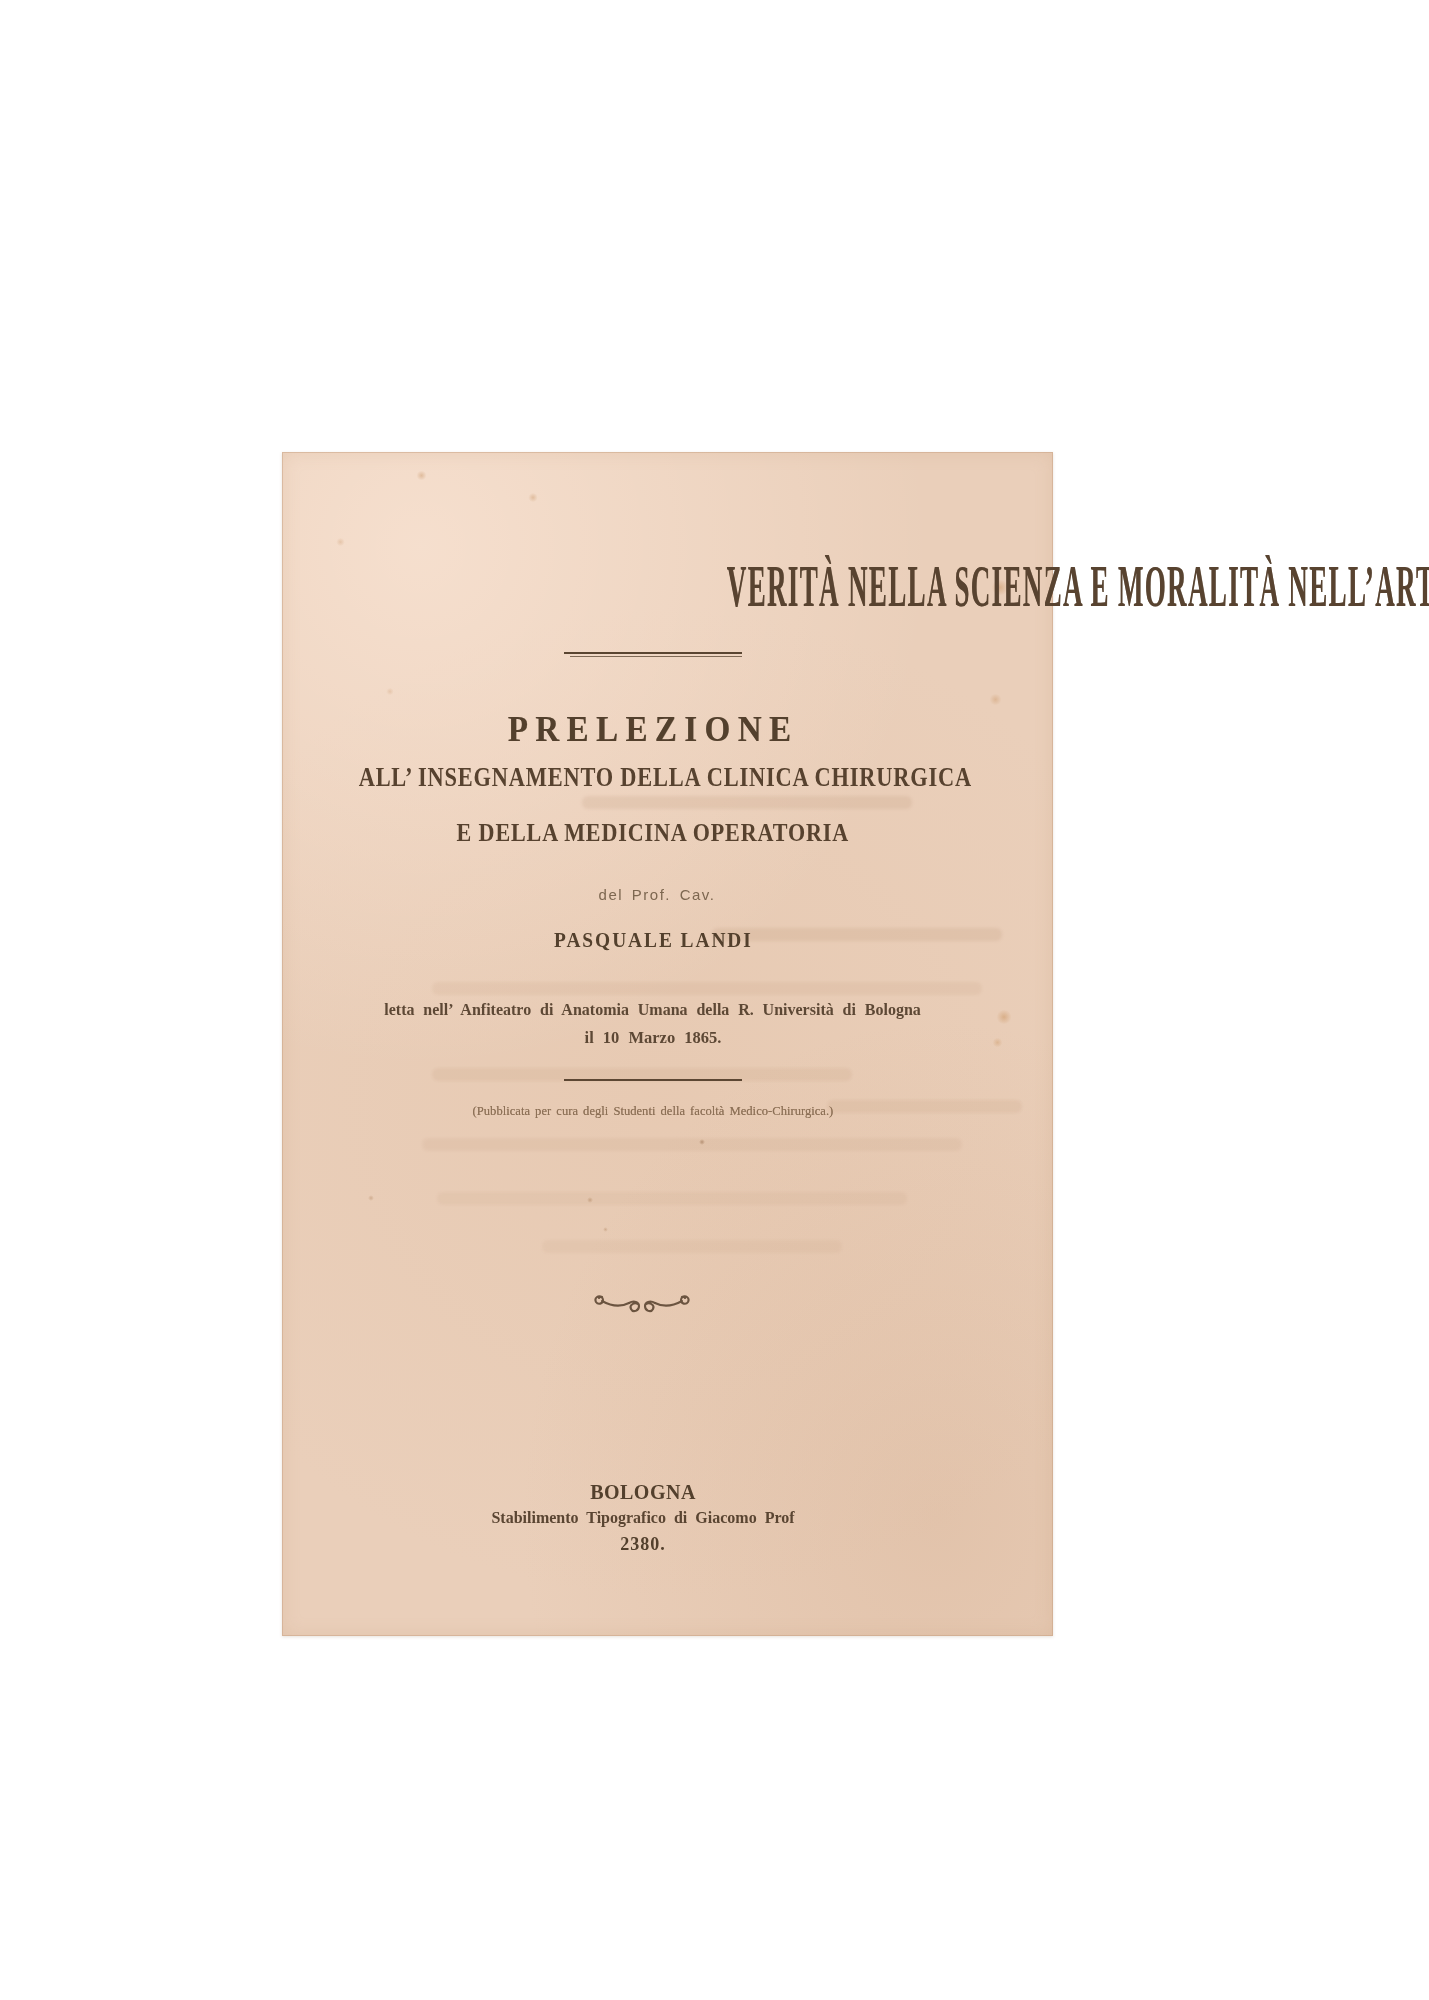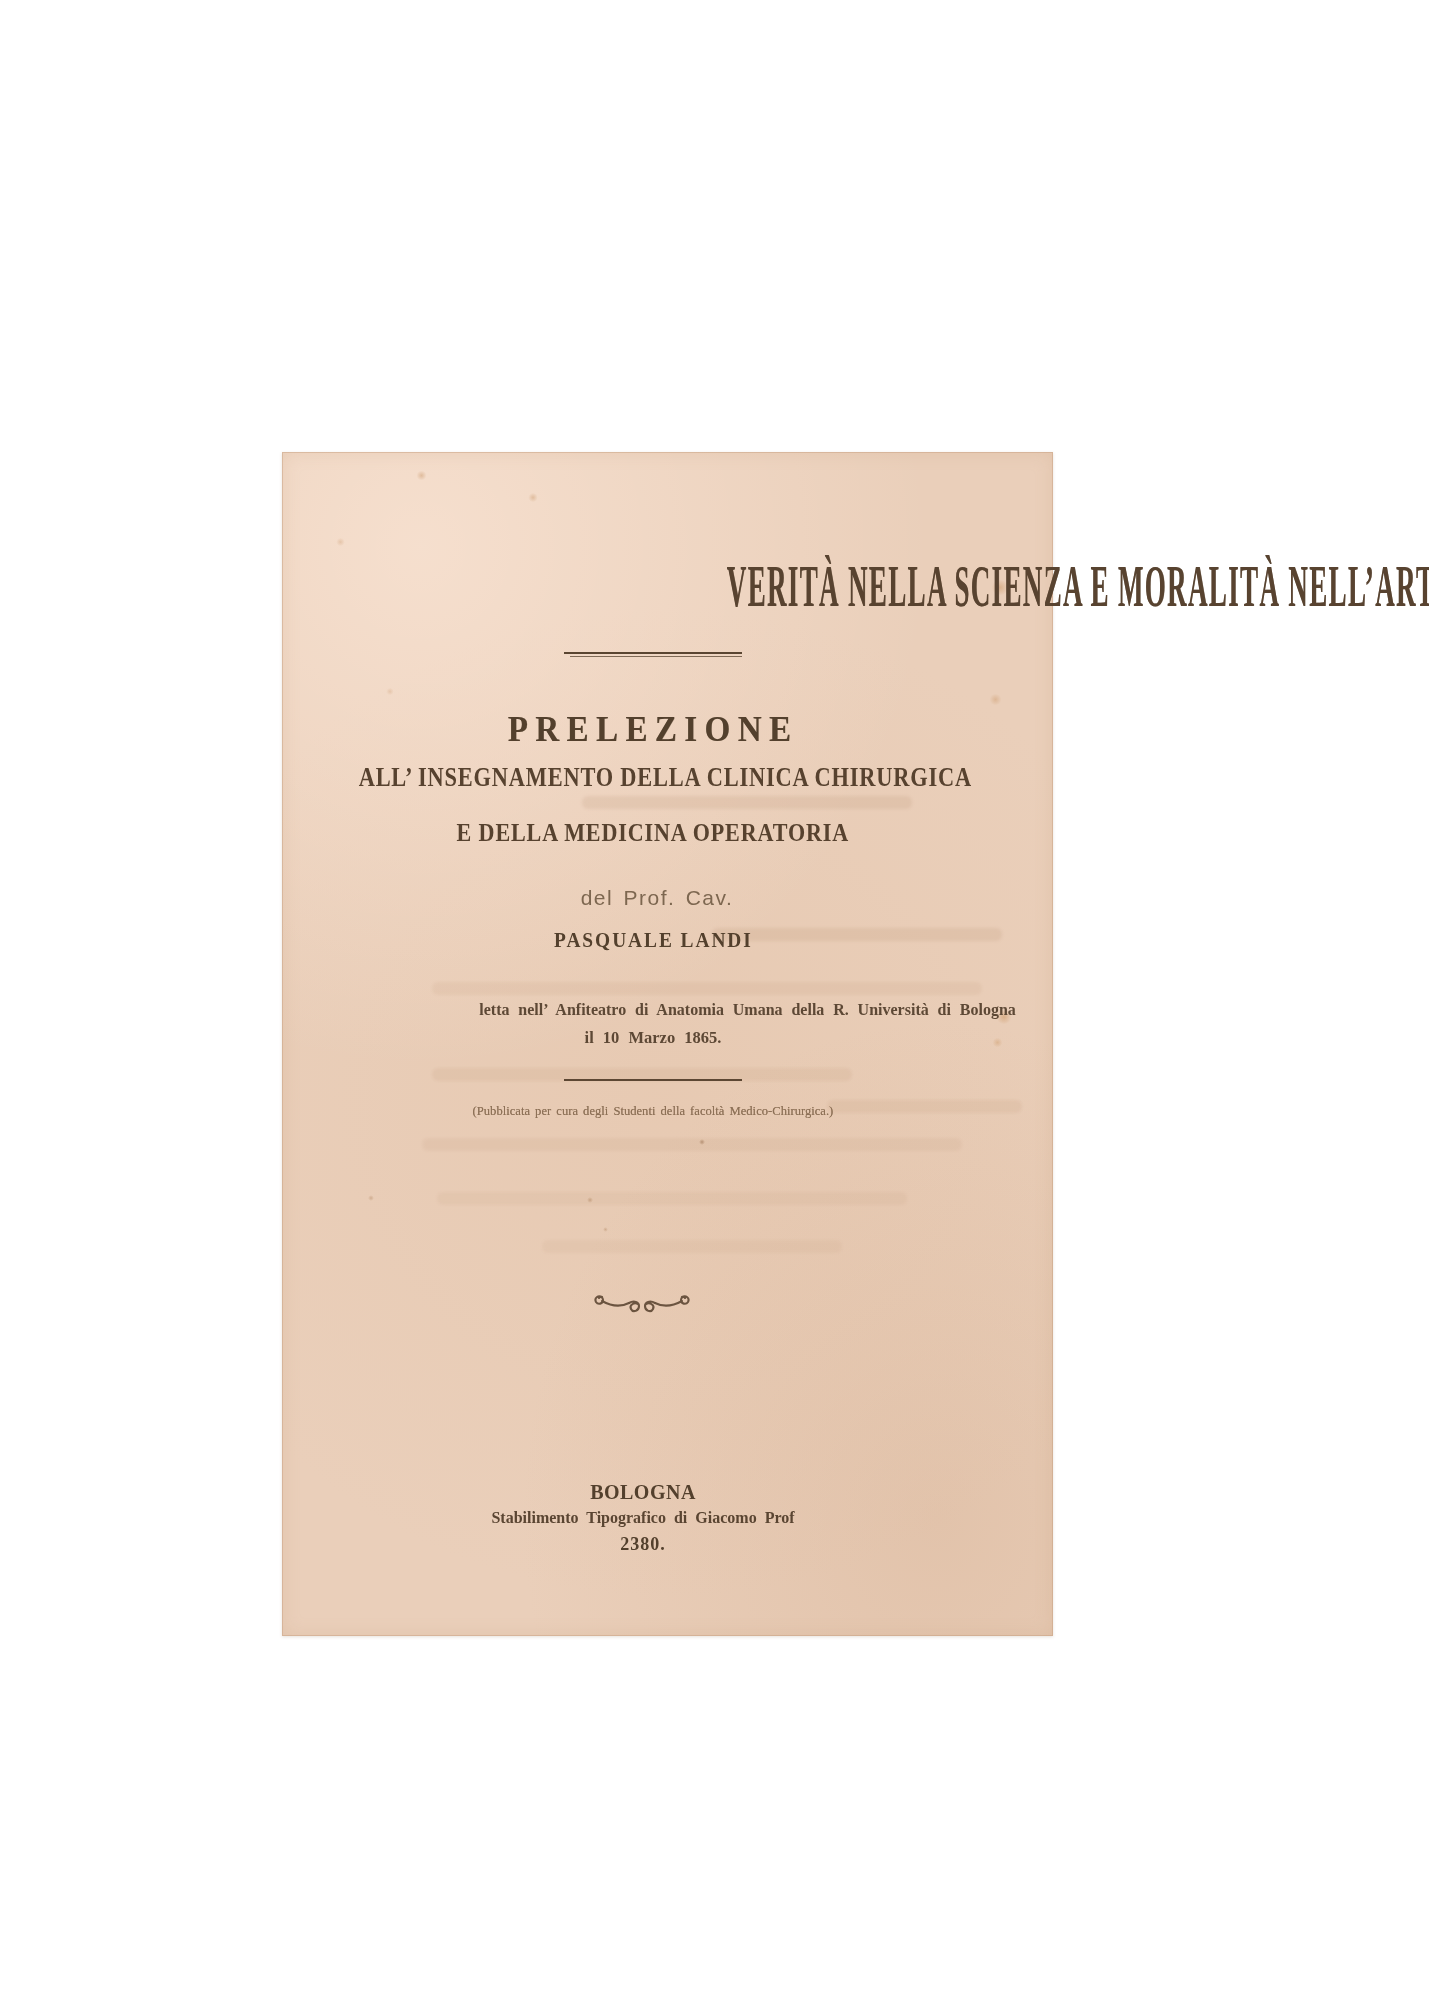--- a/index.html
+++ b/index.html
@@ -36,27 +36,27 @@
 
   .heading { top:244px; font-size:36px; font-weight:bold; letter-spacing:8px; color:#53402d;
              text-shadow:0.3px 0.3px 0 rgba(83,64,45,0.4);margin-top:12px; }
   .heading .squeeze { transform:scaleX(0.92); }
 
   .subtitle1 { top:309px; font-size:28px; font-weight:bold; color:#57422f;text-align:right; }
   .subtitle1 .squeeze { transform:scaleX(0.80); letter-spacing:1px; }
   .subtitle2 { top:366px; font-size:26px; font-weight:bold; color:#57422f;text-align:center; }
   .subtitle2 .squeeze { transform:scaleX(0.85); letter-spacing:1px; }
 
-  .byline { top:434px; font-family:"Liberation Sans", sans-serif; font-size:21px; color:#7d6750;
+  .byline { top:434px; font-family:"Liberation Sans", sans-serif; font-size:15px; color:#7d6750;
             letter-spacing:1.5px; word-spacing:3px;padding-left:8px; }
 
   .author { top:477px; font-size:20px; font-weight:bold; letter-spacing:2px; color:#53402d; }
   .author .squeeze { transform:scaleX(0.97); }
 
-  .occasion1 { top:548px; font-size:16.5px; font-weight:bold; word-spacing:5px; color:#5d4835;text-align:right; }
+  .occasion1 { top:548px; font-size:16.5px; font-weight:bold; word-spacing:5px; color:#5d4835; }
   .occasion1 .squeeze { transform:scaleX(0.97); }
   .occasion2 { top:576px; font-size:16.5px; font-weight:bold; word-spacing:5px; color:#5d4835; }
 
   .single-rule { position:absolute; top:627px; left:50%; transform:translateX(-50%);
                  width:178px; height:2px; background:#5c4733; }
 
   .note { top:651px; font-size:13px; color:#8d7157; word-spacing:2px;
           text-shadow:0 0 0.6px rgba(141,113,87,0.8); }
   .note .squeeze { transform:scaleX(0.97); }
 

